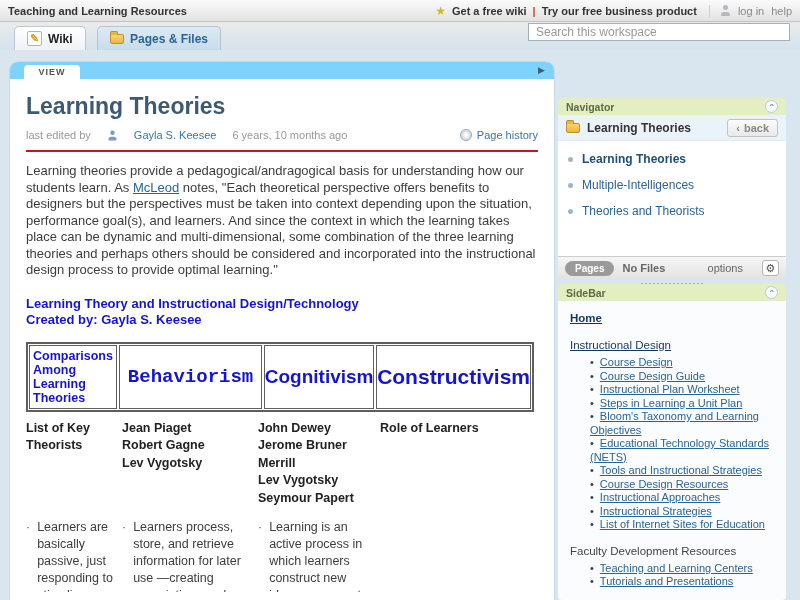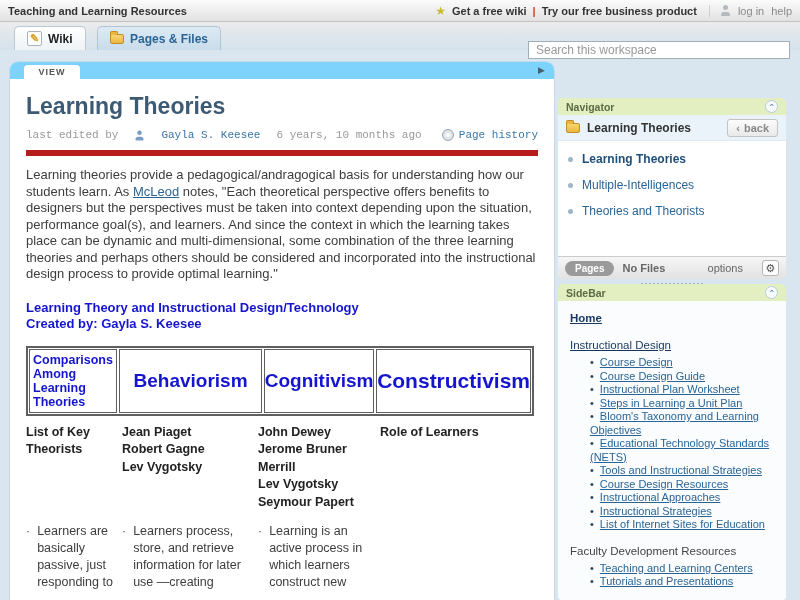--- a/index.html
+++ b/index.html
@@ -33,54 +33,54 @@
             border:1px solid #b9c8d2;border-bottom:none;color:#222;}
   .tab-pages{left:97px;background:linear-gradient(#dceaf4,#c9dcea);
              border:1px solid #b2c5d3;border-bottom:none;color:#2a6496;}
   .page-glyph{width:13px;height:13px;background:#fff;border:1px solid #aab4bb;border-radius:2px;
               display:flex;align-items:center;justify-content:center;}
   .pencil-icon{font-size:11px;color:#d9a62e;line-height:1;}
   .folder-icon{position:relative;width:14px;height:10px;display:inline-block;box-sizing:border-box;
                background:linear-gradient(#f7d572,#eab73e);border:1px solid #c08f2a;border-radius:2px;}
   .folder-icon::before{content:"";position:absolute;top:-4px;left:-1px;width:6px;height:3px;
                background:#eab73e;border:1px solid #c08f2a;border-bottom:none;border-radius:2px 2px 0 0;}
-  .search-input{position:absolute;right:10px;top:19px;width:262px;height:18px;box-sizing:border-box;
+  .search-input{position:absolute;right:10px;top:1px;width:262px;height:18px;box-sizing:border-box;
                 border:1px solid #9fb0ba;background:#fff;font-size:12px;padding:0 7px;color:#8b5cf6;
                 font-family:"Liberation Sans",sans-serif;}
   .search-input::placeholder{color:#999;}
 
   
   .main-panel{position:absolute;left:10px;top:62px;width:544px;height:538px;background:#fff;
               border-radius:8px 8px 0 0;box-shadow:0 0 0 1px #c7dae8;}
   .view-strip{height:17px;background:#7dd3fc;border-radius:8px 8px 0 0;position:relative;}
   .view-tab{position:absolute;left:14px;top:3px;height:14px;width:56px;background:#fff;
             border-radius:4px 4px 0 0;display:flex;align-items:center;justify-content:center;
             font-size:9px;font-weight:bold;color:#555;letter-spacing:1px;}
   .view-arrow{position:absolute;right:9px;top:3px;font-size:9px;color:#44606f;}
   .content{padding:8px 16px 0;height:513px;overflow:hidden;box-sizing:border-box;}
   .page-title{margin:6px 0 0;font-size:23px;font-weight:bold;color:#3c5a73;}
   .meta-row{display:flex;align-items:center;margin-top:9px;padding-bottom:9px;
-            border-bottom:6px solid #b91c1c;font-size:11px;color:#999;gap:16px;font-family:Liberation Mono, monospace;}
+            border-bottom:2px solid #b91c1c;font-size:11px;color:#999;gap:16px;}
   .meta-link{color:#3a75a8;}
   .meta-person{color:#7a9cc4;transform:scale(.9);}
   .page-history{margin-left:auto;display:flex;align-items:center;gap:5px;color:#3a75a8;font-size:11px;}
   .history-icon{width:12px;height:12px;border-radius:50%;border:1px solid #9aa5ad;box-sizing:border-box;
                 background:radial-gradient(circle,#ffffff 15%,#d7dfe4 55%,#eef2f5 100%);}
   .para{margin-top:11px;font-size:13px;line-height:16.5px;color:#3d3d3d;}
   .text-link{color:#2a6496;text-decoration:underline;}
   .blue-heading{margin-top:17px;font-size:13px;font-weight:bold;color:#1515cf;line-height:16px;}
 
   
   .tbl-header{display:flex;gap:2px;border:2px solid #5f5f5f;padding:1px;margin-top:14px;
               width:508px;box-sizing:border-box;background:#fff;}
   .tbl-header .hcell{border:1px solid #5f5f5f;box-sizing:border-box;display:flex;
                      align-items:center;justify-content:center;color:#1515cf;font-weight:bold;background:#fff;}
   .hc1{width:88px;font-size:12.5px;line-height:14px;align-items:flex-start;justify-content:flex-start;
        padding:3px 5px;}
-  .hc2{width:151px;font-size:19px;}
+  .hc2{width:151px;font-size:19px;font-family:Liberation Mono, monospace;}
   .hc3{width:110px;font-size:19px;}
   .hc4{flex:1;font-size:21px;}
   .tbl-body{display:grid;grid-template-columns:88px 128px 114px 166px;column-gap:8px;row-gap:12px;
             margin-top:8px;font-size:12.5px;}
   .row-label{font-weight:bold;color:#222;line-height:17px;}
   .name-line{font-weight:bold;color:#222;line-height:17.5px;}
   .role-cell{display:flex;gap:7px;color:#3d3d3d;line-height:17px;}
   .role-bullet{color:#555;flex:none;}
 
   

